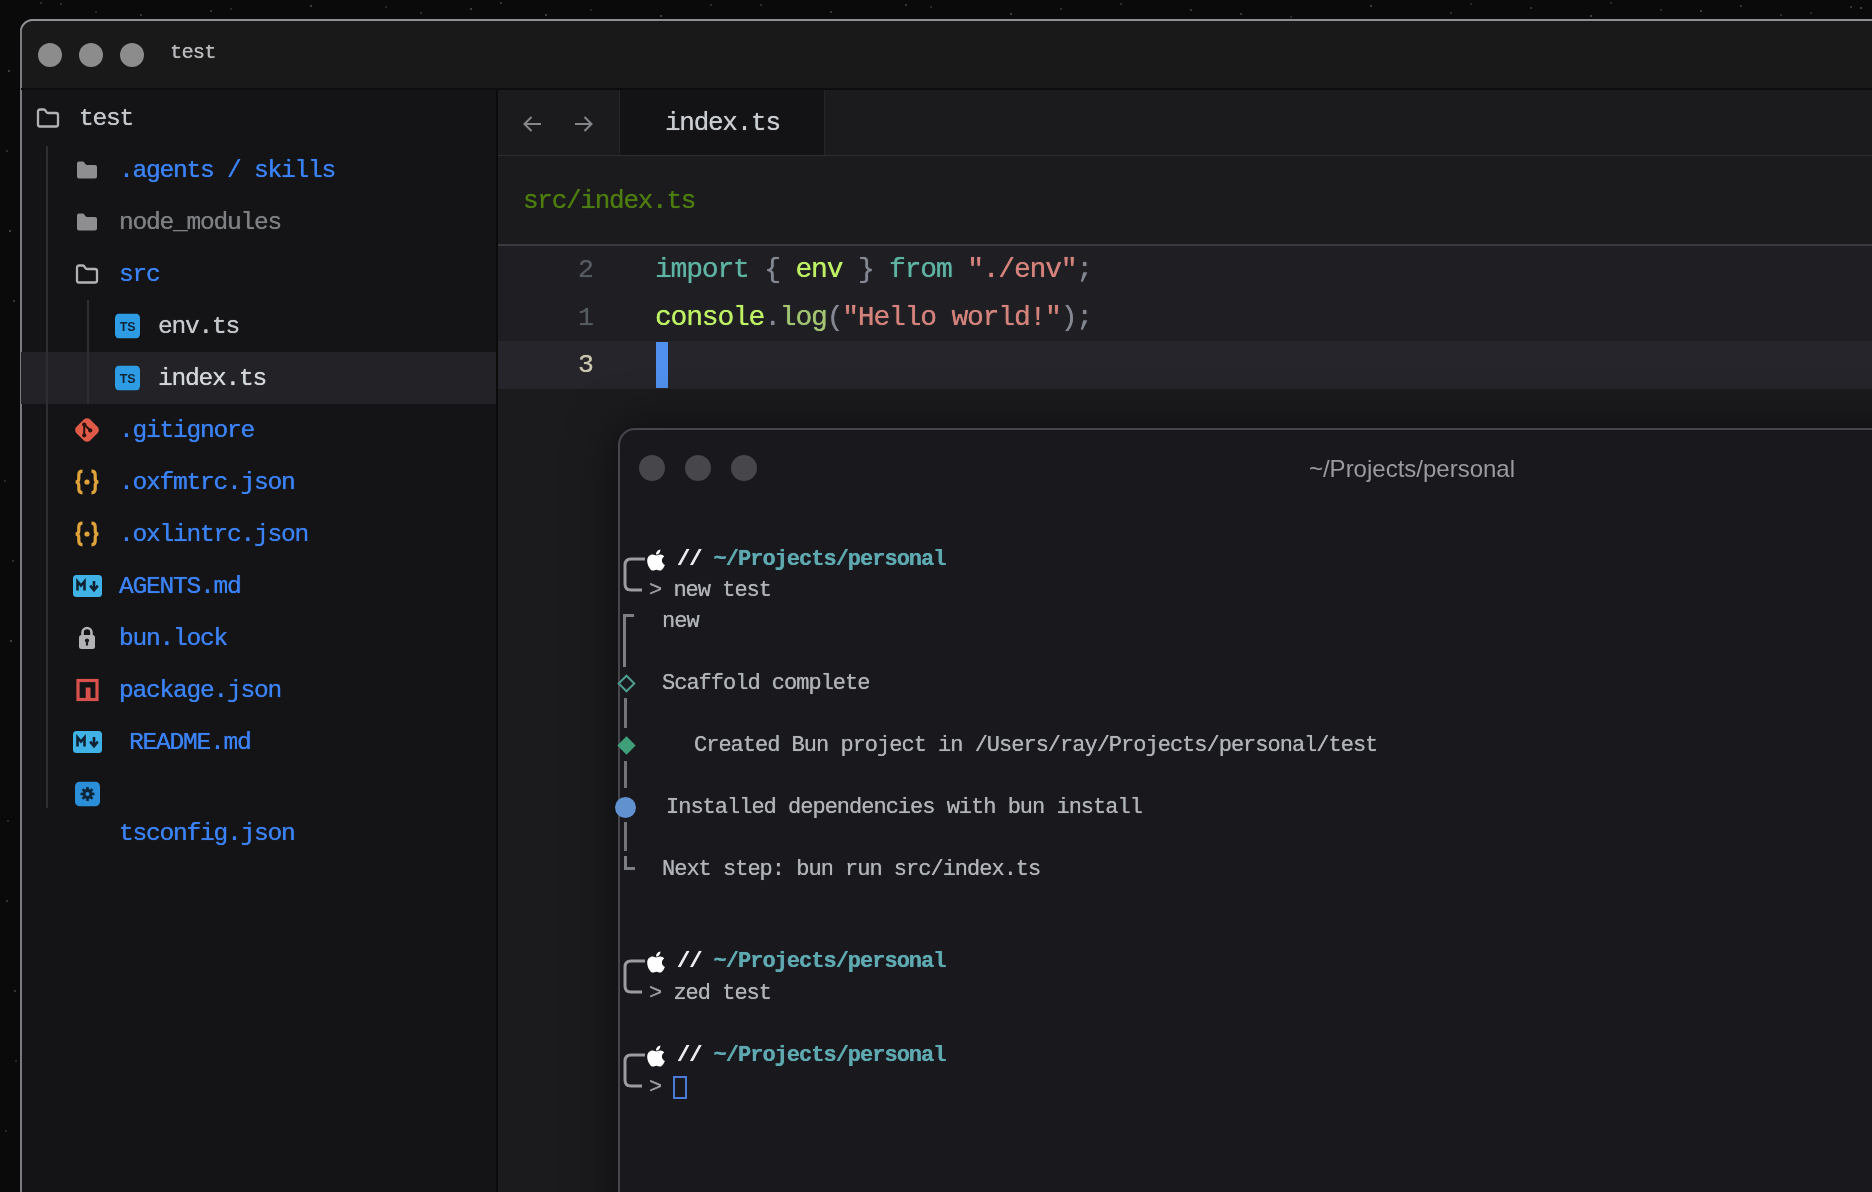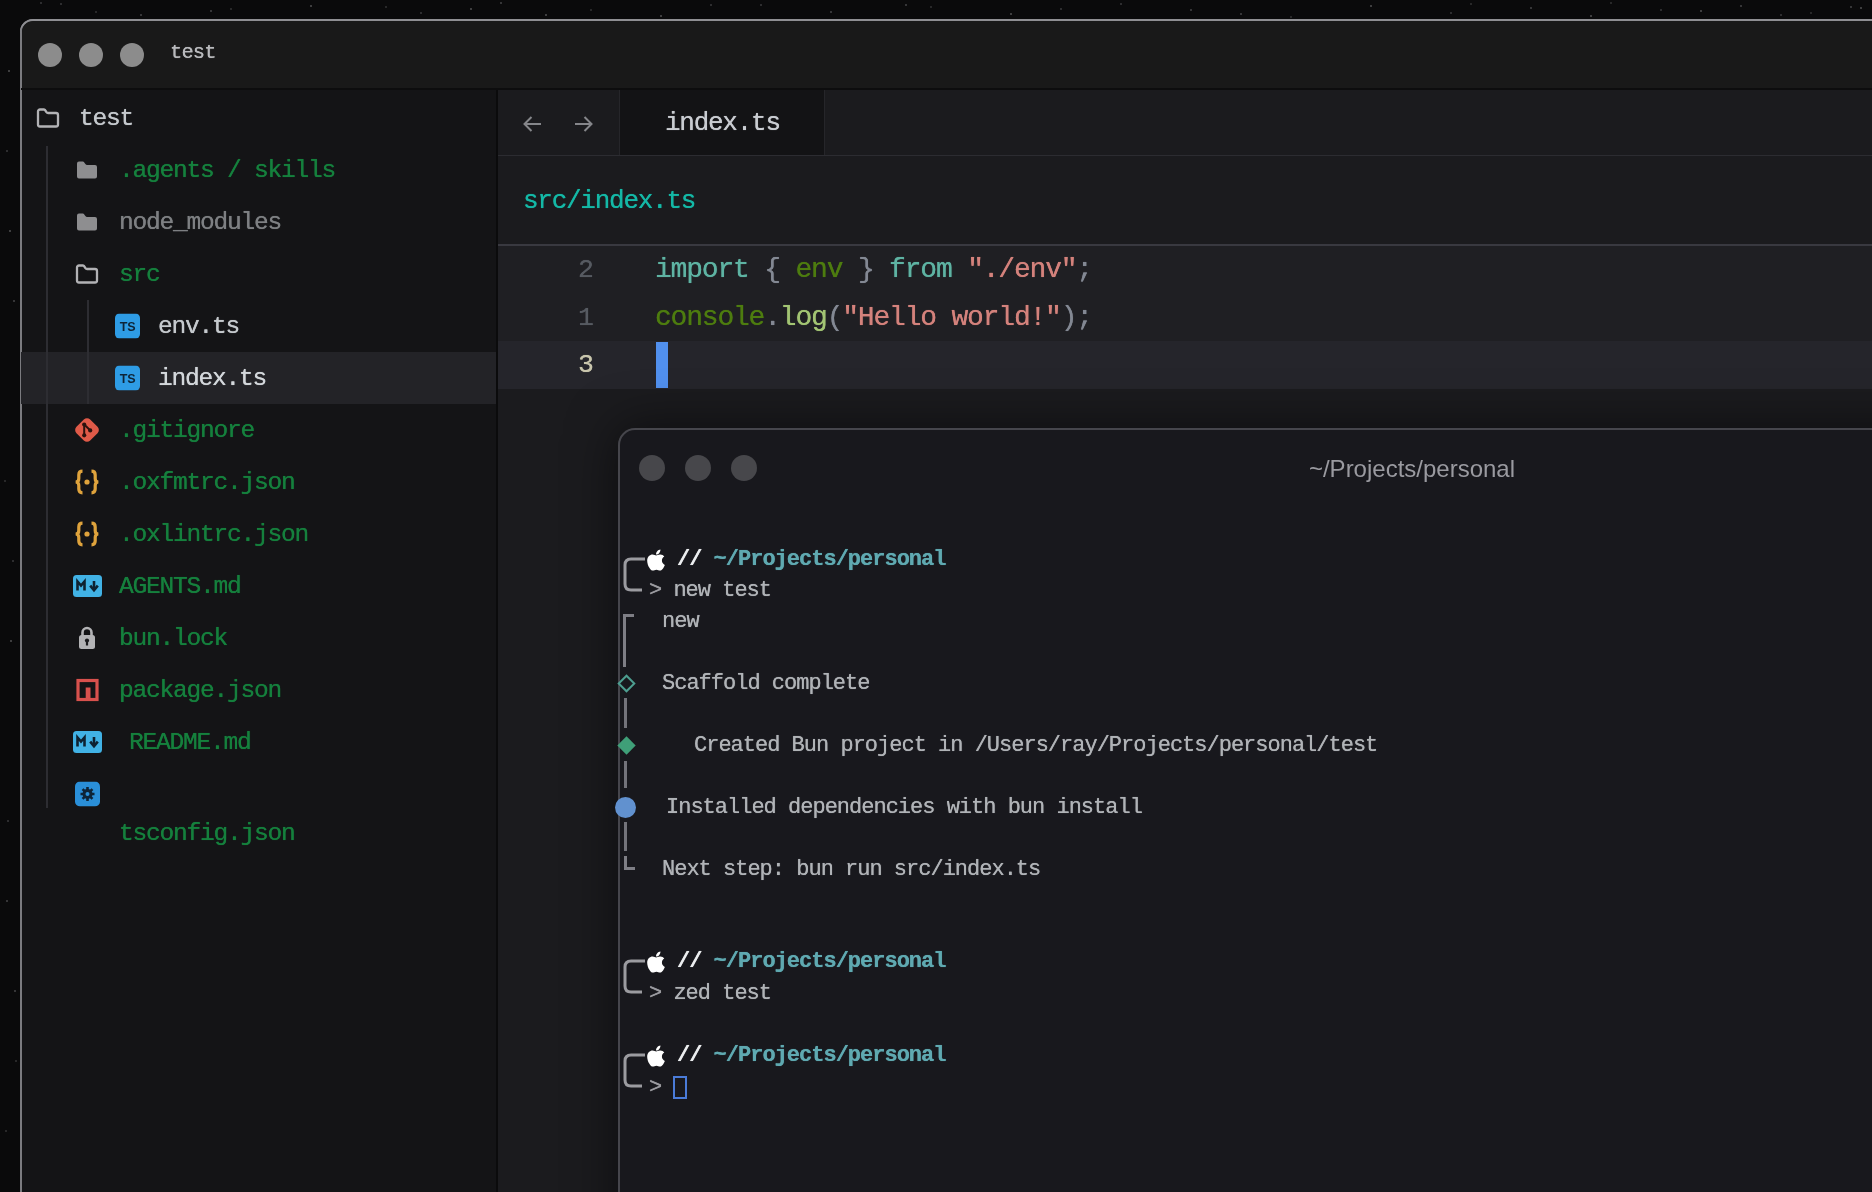--- a/index.html
+++ b/index.html
@@ -13,34 +13,34 @@
   }
   
   #titlebar { position:absolute; left:22px; top:21px; width:1850px; height:67px; background:#191919; border-radius:11px 0 0 0; }
   .tl { position:absolute; border-radius:50%; }
   #title { position:absolute; left:170px; top:41px; font-family:"Liberation Mono",monospace; font-size:20.5px; color:#b9babd; letter-spacing:-0.9px; }
   #sep-title { position:absolute; left:21px; top:88px; width:1851px; height:2px; background:#0d0d0e; }
   #sidebar { position:absolute; left:22px; top:90px; width:474px; height:1102px; background:#141416; }
   #divider { position:absolute; left:496px; top:90px; width:2px; height:1102px; background:#0b0b0c; }
   .guide { position:absolute; width:2px; background:#2d2d32; }
   .row { position:absolute; left:21px; width:475px; height:52px; }
-  .row .label { position:absolute; top:50%; transform:translateY(-50%); font-family:"Liberation Mono",monospace; font-size:24.6px; letter-spacing:-1.26px; color:#15803d; white-space:pre; }
+  .row .label { position:absolute; top:50%; transform:translateY(-50%); font-family:"Liberation Mono",monospace; font-size:24.6px; letter-spacing:-1.26px; color:#3b82f6; white-space:pre; }
   .row svg, .row .icon { position:absolute; top:50%; transform:translateY(-50%); }
   #tabbar { position:absolute; left:498px; top:90px; width:1374px; height:65px; background:#1b1b1e; }
   #tabsep { position:absolute; left:498px; top:155px; width:1374px; height:1px; background:#2c2c31; }
   #activetab { position:absolute; left:619px; top:90px; width:206px; height:65px; background:#131315; border-left:1px solid #26262a; border-right:1px solid #26262a; }
   #activetab span { position:absolute; left:45px; top:50%; transform:translateY(-50%); font-family:"Liberation Mono",monospace; font-size:26px; letter-spacing:-1.26px; color:#c9ccd1; }
-  #crumb { position:absolute; left:523px; top:186px; font-family:"Liberation Mono",monospace; font-size:26px; letter-spacing:-1.26px; color:#14b8a6; }
+  #crumb { position:absolute; left:523px; top:186px; font-family:"Liberation Mono",monospace; font-size:26px; letter-spacing:-1.26px; color:#4d7c0f; }
   #codesep { position:absolute; left:498px; top:244px; width:1374px; height:2px; background:#393940; }
   #codearea { position:absolute; left:498px; top:246px; width:1374px; height:143px; background:#1f1f23; }
   #curline { position:absolute; left:498px; top:341px; width:1374px; height:48px; background:#25252b; }
   .cl { position:absolute; left:655px; height:48px; line-height:48px; font-family:"Liberation Mono",monospace; font-size:28px; letter-spacing:-1.2px; white-space:pre; }
   .ln { position:absolute; left:520px; width:74px; height:48px; line-height:48px; text-align:right; font-family:"Liberation Mono",monospace; font-size:26.5px; color:#565a61; }
   #cursor1 { position:absolute; left:656px; top:342px; width:12px; height:46px; background:#5190ee; }
-  .kw { color:#5eb3a3; } .pu { color:#838893; } .id { color:#4d7c0f; } .st { color:#d4827c; } .fn { color:#a2c473; }
+  .kw { color:#5eb3a3; } .pu { color:#838893; } .id { color:#bef264; } .st { color:#d4827c; } .fn { color:#a2c473; }
   
   #term { position:absolute; left:618px; top:428px; width:1588px; height:920px;
     background:#18181d; border-radius:17px; box-shadow: inset 0 0 0 2px #46464c, 0 0 50px rgba(0,0,0,0.55); }
   #termtitle { position:absolute; left:618px; top:455px; width:1588px; text-align:center; font-family:"Liberation Sans",sans-serif; font-size:24px; color:#9a9aa0; }
   .tline { position:absolute; height:31px; line-height:31px; font-family:"Liberation Mono",monospace; font-size:22px; letter-spacing:-1.0px; white-space:pre; color:#b0b3b7; }
   .teal { color:#5fa9b1; font-weight:bold; }
   .wt { color:#eceef0; font-weight:bold; }
   .gr { color:#9b9ba0; }
   .seg { position:absolute; left:624px; width:3px; background:#73737a; }
   #tcursor { position:absolute; left:673px; top:1076px; width:14px; height:23px; border:2px solid #4a7bd8; }

